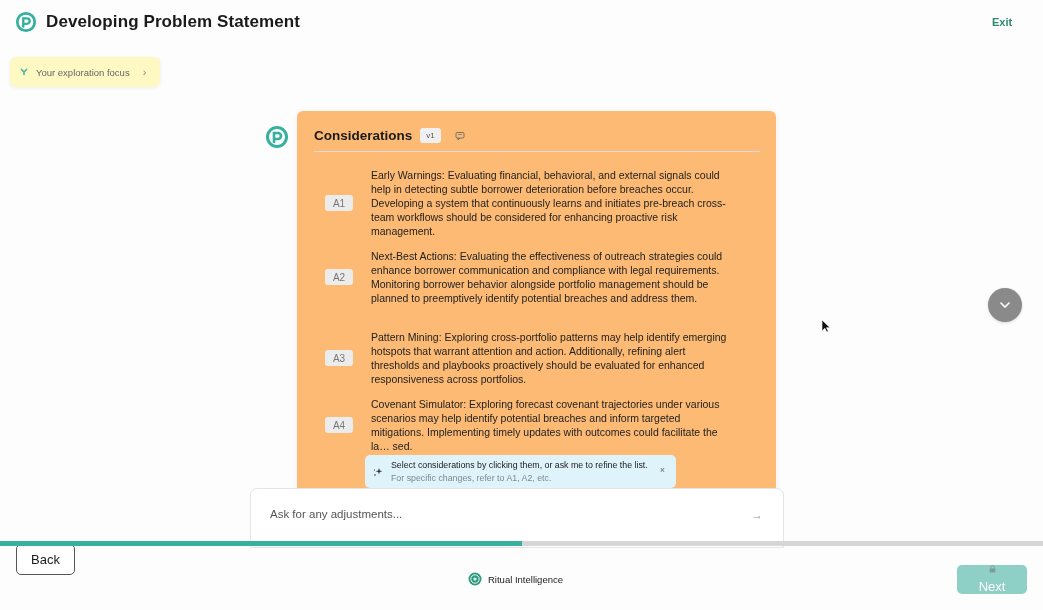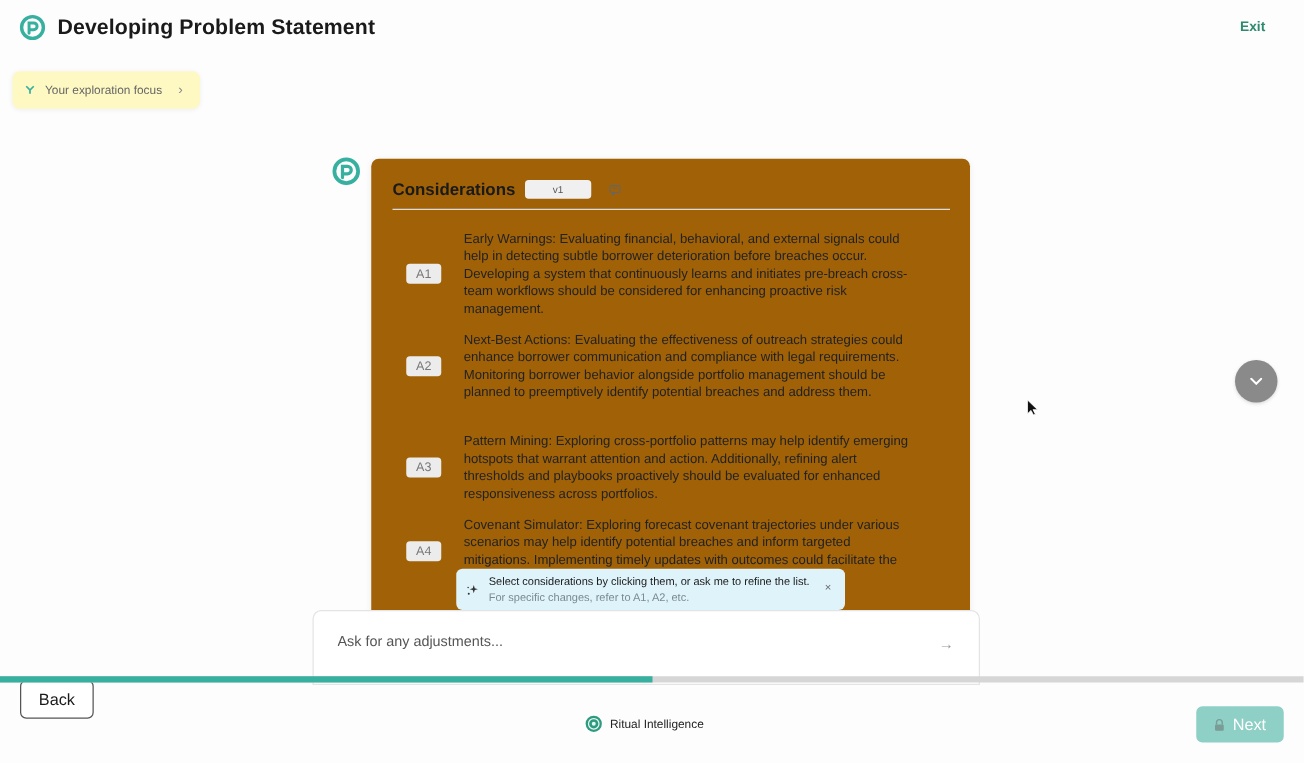--- a/index.html
+++ b/index.html
@@ -12,24 +12,24 @@
 
   .focus-pill { position: absolute; left: 10px; top: 57px; width: 150px; height: 30px; background: #fef9c3; border-radius: 6px; box-shadow: 0 1px 4px rgba(0,0,0,0.06); display: flex; align-items: center; padding-left: 9px; gap: 7px; cursor: pointer; }
   .focus-pill .pill-icon { width: 10px; height: 10px; }
   .focus-pill .pill-label { font-size: 9.5px; color: #666; }
   .focus-pill .pill-chevron { font-size: 11px; color: #888; margin-left: 6px; }
 
   .main-heading { position: absolute; left: 263px; top: 79px; font-size: 20px; font-weight: bold; color: #173a3f; letter-spacing: 0.1px; }
 
   .bot-avatar { position: absolute; left: 265px; top: 125px; width: 24px; height: 24px; }
 
-  .card { position: absolute; left: 297px; top: 127px; width: 479px; height: 400px; background: #a16207; border-radius: 6px; box-shadow: 0 1px 6px rgba(0,0,0,0.07); overflow: hidden; }
+  .card { position: absolute; left: 297px; top: 111px; width: 479px; height: 400px; background: #fdba74; border-radius: 6px; box-shadow: 0 1px 6px rgba(0,0,0,0.07); overflow: hidden; }
   .card-head { position: absolute; left: 17px; top: 17px; display: flex; align-items: center; gap: 8px; }
   .card-title { font-size: 13.5px; font-weight: bold; color: #1a1a1a; }
-  .version-badge { background: #f0f0f0; font-size: 8px; color: #555; padding: 3px 22px; border-radius: 3px; }
+  .version-badge { background: #f0f0f0; font-size: 8px; color: #555; padding: 3px 6px; border-radius: 3px; }
   .comment-icon { width: 10px; height: 10px; margin-left: 6px; }
   .card-divider { position: absolute; left: 17px; right: 16px; top: 40px; height: 1px; background: #dcdcdc; }
 
   .item { position: absolute; left: 28px; width: 410px; display: flex; align-items: center; cursor: pointer; }
   .item .label-badge { width: 28px; height: 16px; background: #ececec; border-radius: 3px; font-size: 10px; color: #777; display: flex; align-items: center; justify-content: center; flex-shrink: 0; }
   .item .item-text { margin-left: 18px; font-size: 10.5px; line-height: 14px; color: #222; }
 
   .toast { position: absolute; left: 365px; top: 455px; width: 311px; height: 33px; background: #dff3fb; border-radius: 5px; display: flex; align-items: center; padding-left: 8px; z-index: 5; }
   .toast .sparkle-icon { width: 10px; height: 10px; flex-shrink: 0; }
   .toast .toast-text { margin-left: 8px; font-size: 8.8px; line-height: 13px; color: #1a1a1a; width: 262px; }
@@ -43,21 +43,21 @@
 
   .progress-track { position: absolute; left: 0; top: 541px; width: 1043px; height: 5px; background: #d6d6d6; z-index: 7; }
   .progress-fill { height: 5px; background: #37b0a0; }
 
   .back-button { position: absolute; left: 16px; top: 544px; width: 59px; height: 31px; border: 1px solid #555; border-radius: 5px; background: #fff; font-size: 13px; color: #1a1a1a; font-family: "Liberation Sans", sans-serif; cursor: pointer; }
 
   .ri-brand { position: absolute; left: 468px; top: 572px; display: flex; align-items: center; gap: 6px; }
   .ri-brand .ri-icon { width: 14px; height: 14px; }
   .ri-brand .ri-label { font-size: 9.5px; color: #222; }
 
-  .next-button { position: absolute; left: 957px; top: 565px; width: 70px; height: 29px; background: #8ecfc6; border: none; border-radius: 5px; display: flex; align-items: center; justify-content: center; gap: 6px; color: #fff; font-size: 13px; font-family: "Liberation Sans", sans-serif; cursor: not-allowed; }
+  .next-button { position: absolute; left: 957px; top: 565px; width: 70px; height: 29px; background: #8ecfc6; border: none; border-radius: 5px; display: flex; align-items: center; justify-content: center; gap: 6px; color: #fff; font-size: 13px; font-family: "Liberation Sans", sans-serif; cursor: not-allowed; flex-direction: column; }
   .next-button .lock-icon { width: 9px; height: 10px; }
 
   .scroll-down { position: absolute; left: 988px; top: 288px; width: 34px; height: 34px; border-radius: 50%; background: #8a8a8a; display: flex; align-items: center; justify-content: center; cursor: pointer; box-shadow: 0 1px 3px rgba(0,0,0,0.15); }
 
   .cursor { position: absolute; left: 821px; top: 319px; width: 10px; height: 14px; }
 </style>
 </head>
 <body>
 
 <div class="root">

